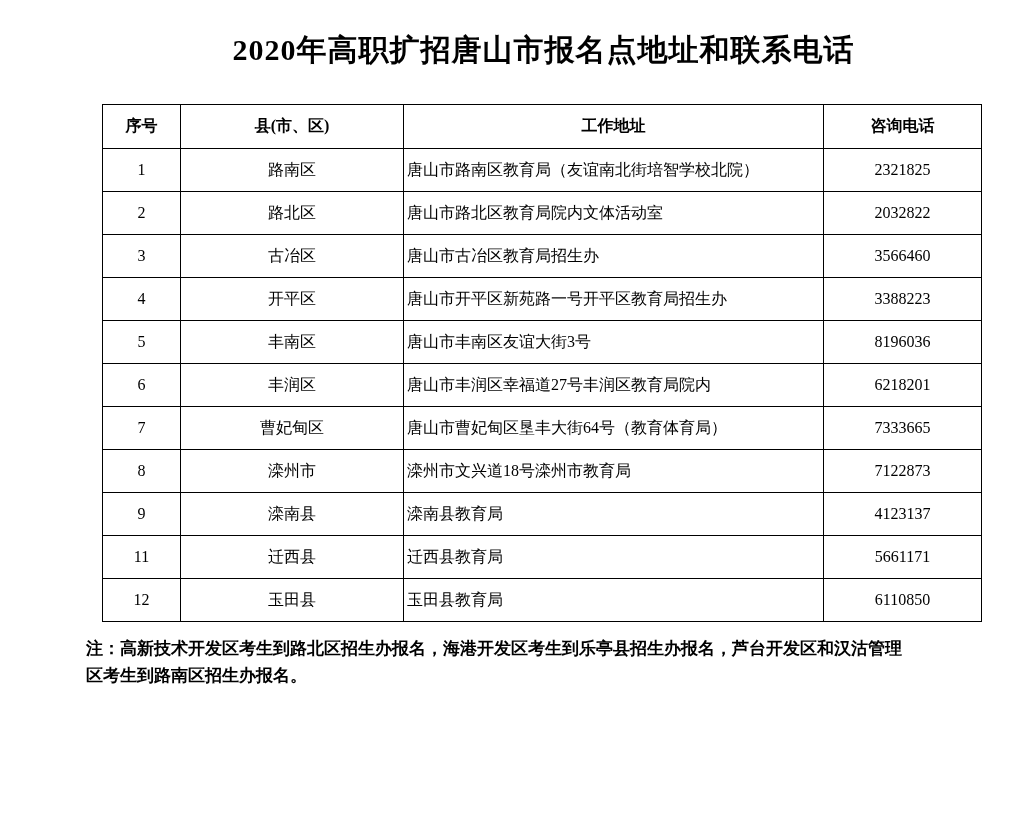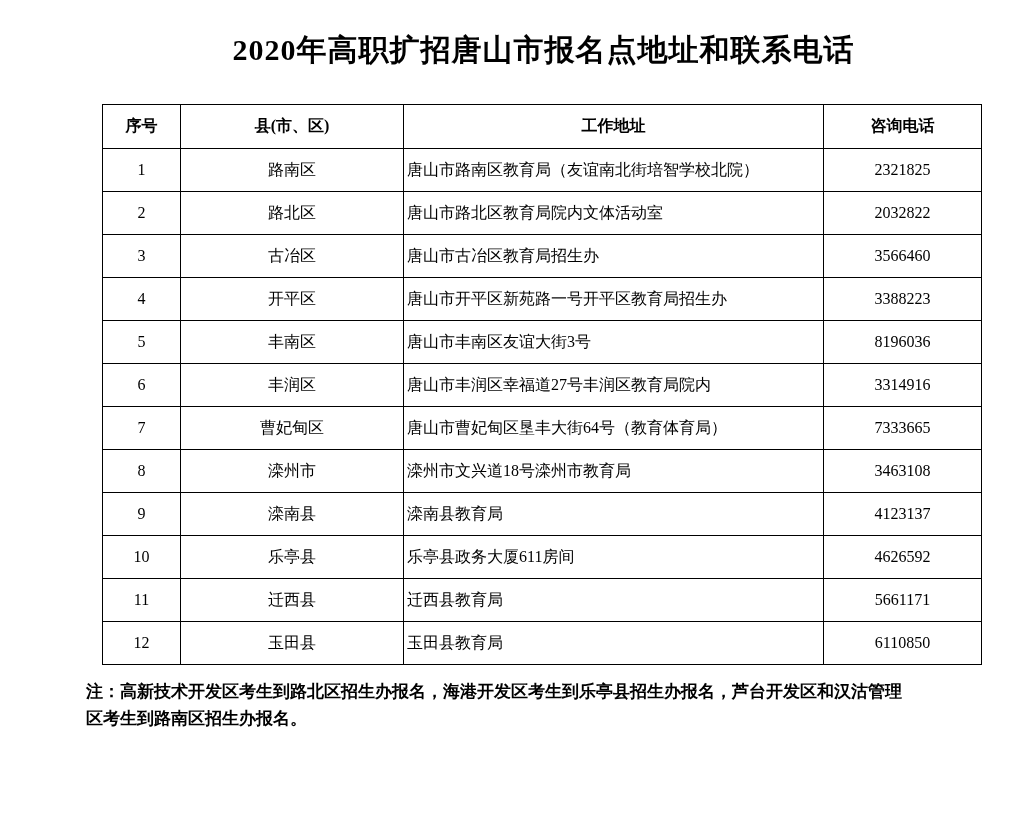--- a/index.html
+++ b/index.html
@@ -126,50 +126,44 @@
     <td class="c-index">5</td>
     <td class="c-district">丰南区</td>
     <td class="c-address">唐山市丰南区友谊大街3号</td>
     <td class="c-phone">8196036</td>
   </tr>
 
   <tr>
     <td class="c-index">6</td>
     <td class="c-district">丰润区</td>
     <td class="c-address">唐山市丰润区幸福道27号丰润区教育局院内</td>
-    <td class="c-phone">3314916</td>
+    <td class="c-phone">6218201</td>
   </tr>
 
   <tr>
     <td class="c-index">7</td>
     <td class="c-district">曹妃甸区</td>
     <td class="c-address">唐山市曹妃甸区垦丰大街64号（教育体育局）</td>
     <td class="c-phone">7333665</td>
   </tr>
 
   <tr>
     <td class="c-index">8</td>
     <td class="c-district">滦州市</td>
     <td class="c-address">滦州市文兴道18号滦州市教育局</td>
-    <td class="c-phone">3463108</td>
+    <td class="c-phone">7122873</td>
   </tr>
 
   <tr>
     <td class="c-index">9</td>
     <td class="c-district">滦南县</td>
     <td class="c-address">滦南县教育局</td>
     <td class="c-phone">4123137</td>
   </tr>
 
-  <tr>
-    <td class="c-index">10</td>
-    <td class="c-district">乐亭县</td>
-    <td class="c-address">乐亭县政务大厦611房间</td>
-    <td class="c-phone">4626592</td>
-  </tr>
 
   <tr>
     <td class="c-index">11</td>
     <td class="c-district">迁西县</td>
     <td class="c-address">迁西县教育局</td>
     <td class="c-phone">5661171</td>
   </tr>
 
   <tr>
     <td class="c-index">12</td>

